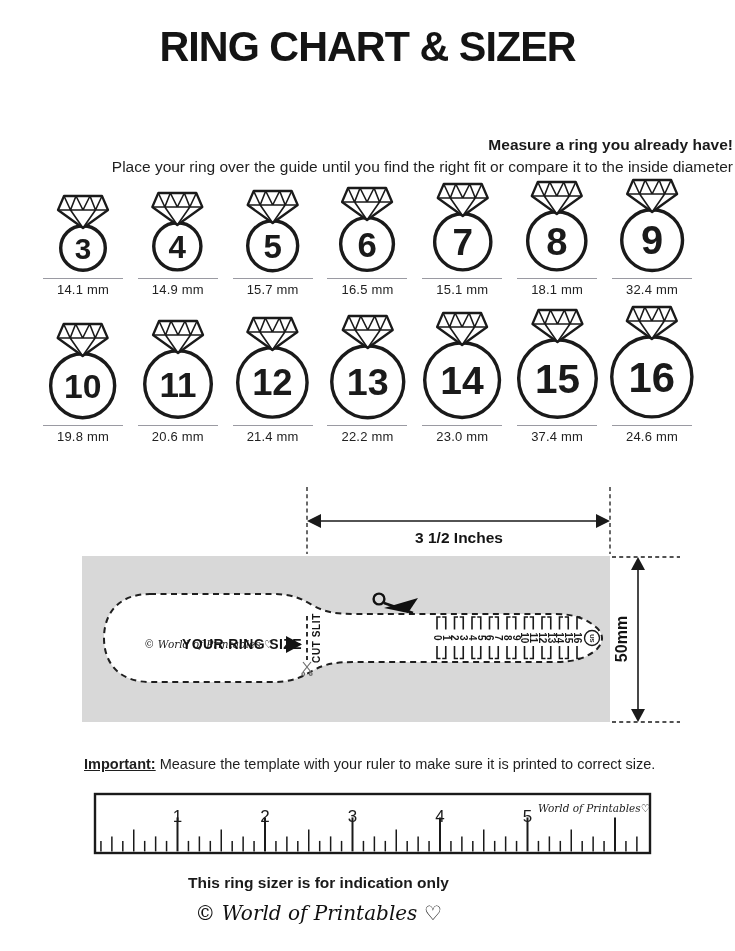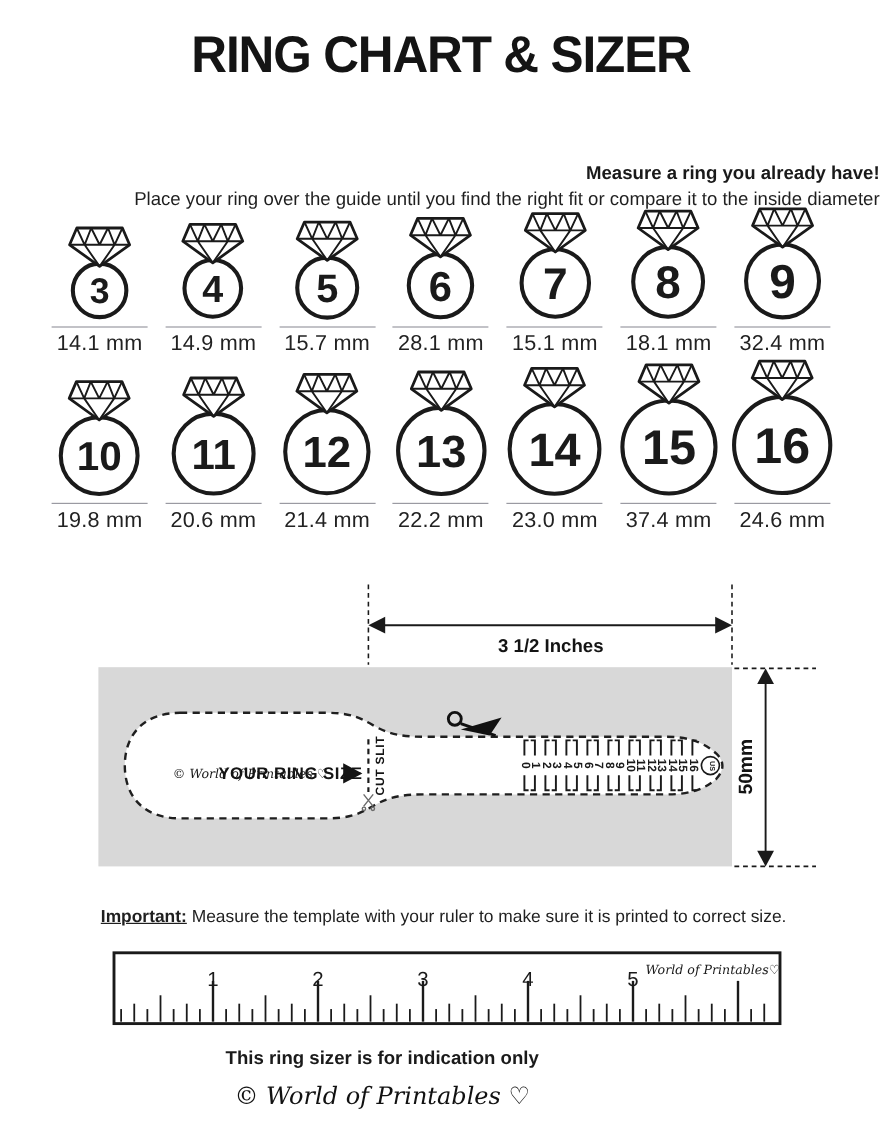--- a/index.html
+++ b/index.html
@@ -13,21 +13,21 @@
     transform:scaleX(0.96);transform-origin:center;
   }
   .intro{position:absolute;top:99px;left:0;width:733px;text-align:right;margin-top:37px;}
   .intro-heading{font-size:15.5px;font-weight:700;color:#1a1a1a;}
   .intro-line{font-size:15.5px;margin-top:4px;color:#1f1f1f;padding-left:12px;}
   .ring-row{position:absolute;left:36px;right:36px;display:flex;justify-content:space-between;align-items:flex-end;}
   .ring-row1{top:171px;height:126px;}
   .ring-row2{top:305px;height:139px;}
   .ring-cell{display:flex;flex-direction:column;align-items:center;width:94px;}
   .ring-underline{width:80px;height:1.5px;background:#9a9aa2;margin-top:5px;}
-  .ring-mm{font-size:18px;margin-top:3px;color:#222;letter-spacing:0.2px;}
+  .ring-mm{font-size:13px;margin-top:3px;color:#222;letter-spacing:0.2px;}
   .template-svg{position:absolute;top:480px;left:60px;}
   .important{position:absolute;top:741px;left:84px;font-size:14.5px;color:#1f1f1f;}
   .important b{font-weight:700;text-decoration:underline;}
   .ruler-svg{position:absolute;top:780px;left:0;}
   .footer{position:absolute;top:874px;left:0;width:637px;text-align:center;}
   .footer-bold{font-size:15.5px;font-weight:700;}
   .footer-line{font-size:15.5px;margin-top:3px;color:#1f1f1f;}
   .footer-brand{margin-top:9px;font-size:20px;font-style:italic;font-family:"DejaVu Serif","DejaVu Sans",serif;color:#111;}
   .brand-small{font-family:"DejaVu Serif","DejaVu Sans",serif;font-style:italic;font-size:10.5px;fill:#1a1a1a;}
   .t-bold{font-size:15.5px;font-weight:700;fill:#141414;font-family:"Liberation Sans",sans-serif;}
@@ -78,21 +78,21 @@
       <div class="ring-mm">15.7 mm</div>
     </div>
     <div class="ring-cell">
       <svg width="66.1" height="87" viewBox="0 0 66.1 87">
     <circle cx="33.05" cy="58.0" r="26.4" fill="#fff" stroke="#1a1a1a" stroke-width="3.4"></circle>
     <polygon points="14.049999999999997,2 52.05,2 58.05,16 33.05,34 8.049999999999997,16" fill="#fff" stroke="#1a1a1a" stroke-width="2.3" stroke-linejoin="round"></polygon>
     <path d="M8.049999999999997,16 H58.05 M14.049999999999997,2 L20.549999999999997,16 M26.049999999999997,2 L20.549999999999997,16 M26.049999999999997,2 L33.05,16 M40.05,2 L33.05,16 M40.05,2 L45.55,16 M52.05,2 L45.55,16 M20.549999999999997,16 L33.05,34 M45.55,16 L33.05,34" stroke="#1a1a1a" stroke-width="1.6" fill="none"></path>
     <text x="33.05" y="70.6" text-anchor="middle" font-size="34.8" font-weight="600" fill="#1a1a1a">6</text>
   </svg>
       <div class="ring-underline"></div>
-      <div class="ring-mm">28.1 mm</div>
+      <div class="ring-mm">16.5 mm</div>
     </div>
     <div class="ring-cell">
       <svg width="69.5" height="91" viewBox="0 0 69.5 91">
     <circle cx="34.75" cy="59.8" r="28.1" fill="#fff" stroke="#1a1a1a" stroke-width="3.4"></circle>
     <polygon points="15.75,2 53.75,2 59.75,16 34.75,34 9.75,16" fill="#fff" stroke="#1a1a1a" stroke-width="2.3" stroke-linejoin="round"></polygon>
     <path d="M9.75,16 H59.75 M15.75,2 L22.25,16 M27.75,2 L22.25,16 M27.75,2 L34.75,16 M41.75,2 L34.75,16 M41.75,2 L47.25,16 M53.75,2 L47.25,16 M22.25,16 L34.75,34 M47.25,16 L34.75,34" stroke="#1a1a1a" stroke-width="1.6" fill="none"></path>
     <text x="34.75" y="73.0" text-anchor="middle" font-size="36.9" font-weight="600" fill="#1a1a1a">7</text>
   </svg>
       <div class="ring-underline"></div>
       <div class="ring-mm">15.1 mm</div>

